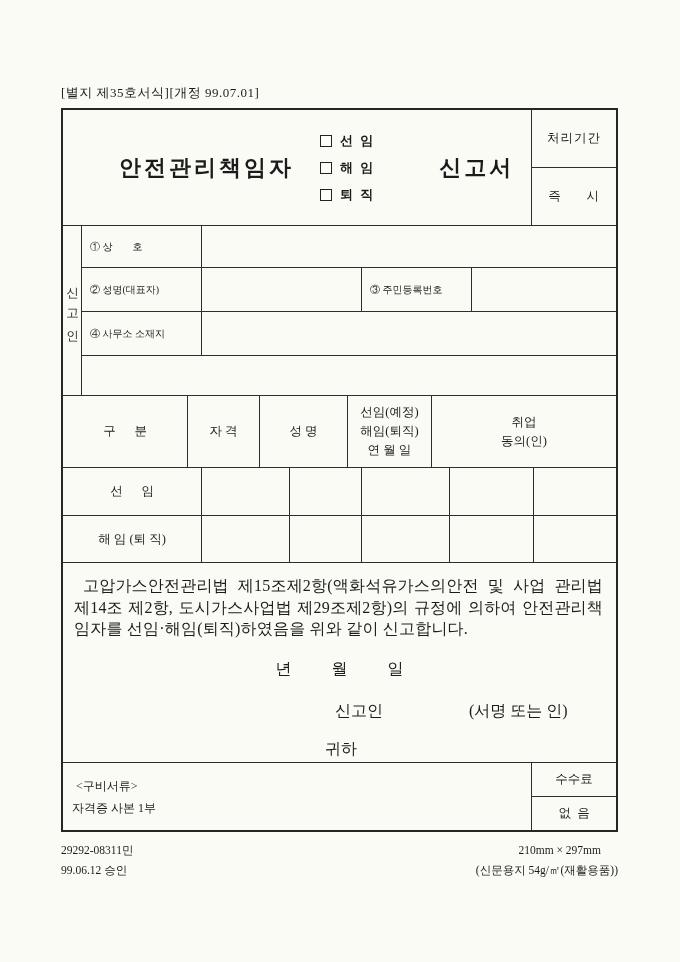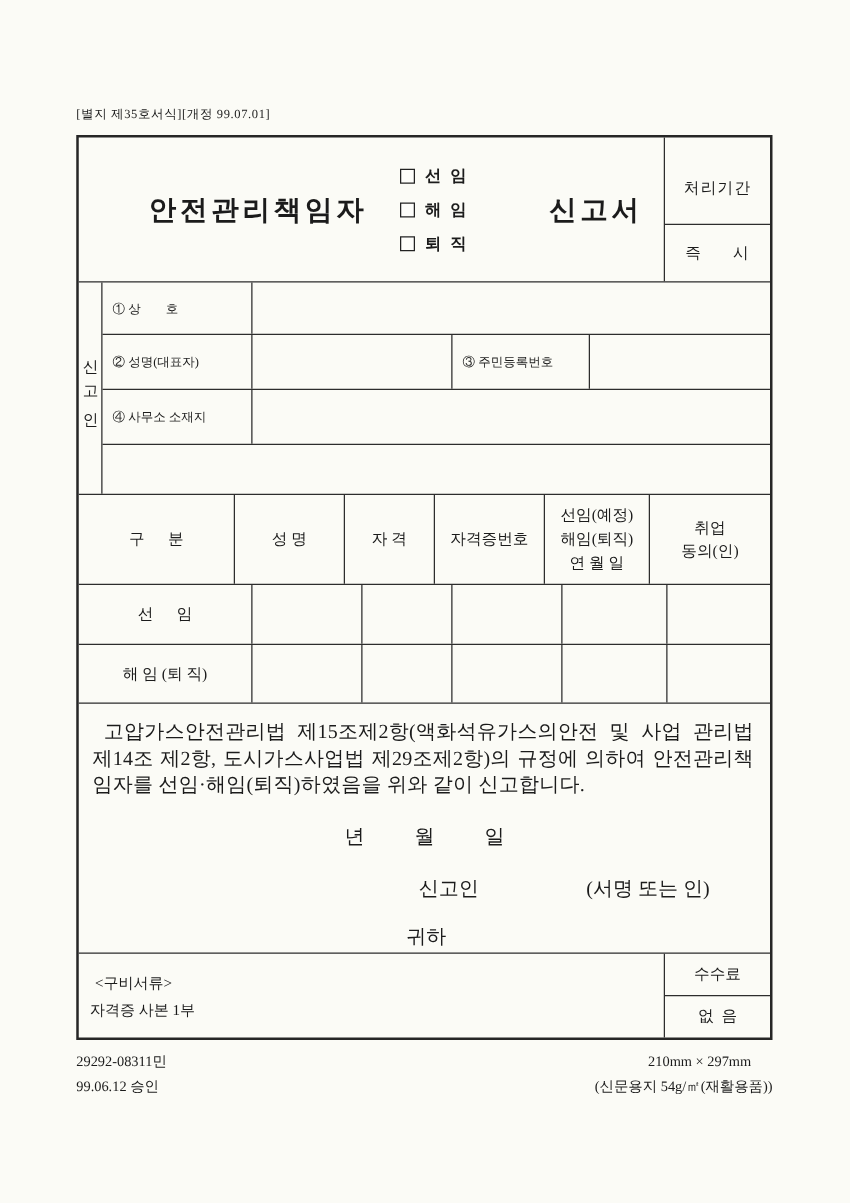--- a/index.html
+++ b/index.html
@@ -1,19 +1,19 @@
 <!DOCTYPE html>
 <html><head>
 <meta charset="utf-8">
 <style>
   * { margin:0; padding:0; box-sizing:border-box; }
   html,body { width:680px; height:962px; }
   body { background:#fbfbf6; font-family:"Liberation Serif","DejaVu Serif",serif; color:#1b1b1b; position:relative; overflow:hidden; }
 
-  .top-label { position:absolute; left:61px; top:84px; font-size:10px; letter-spacing:0.5px; }
+  .top-label { position:absolute; left:61px; top:84px; font-size:13px; letter-spacing:0.5px; }
 
   .form-table { position:absolute; left:61px; top:108px; width:557px; height:724px; border:2px solid #262626; display:flex; flex-direction:column; }
   .row { display:flex; min-height:0; }
   .vcol { flex:1; display:flex; flex-direction:column; min-width:0; }
   .cell { position:relative; min-width:0; }
   .br { border-right:1px solid #2d2d2d; }
   .bb { border-bottom:1px solid #2d2d2d; }
   .pre { white-space:pre; }
   .preline { white-space:pre-line; }
 
@@ -21,21 +21,21 @@
   .title-area { flex:1; display:flex; align-items:center; }
   .form-title { font-size:22px; font-weight:bold; letter-spacing:3px; }
   .t-left { margin-left:56px; }
   .t-right { margin-left:64px; }
   .checkbox-group { margin-left:26px; display:flex; flex-direction:column; gap:9px; }
   .checkbox-item { display:flex; align-items:center; cursor:pointer; }
   .checkbox { width:12px; height:12px; border:1.5px solid #222; margin-right:8px; background:#fdfdfa; flex:none; }
   .cb-label { font-size:13px; letter-spacing:2px; font-weight:bold; }
   .proc-col { width:84px; display:flex; flex-direction:column; }
   .proc-cell { display:flex; align-items:center; justify-content:center; font-size:12.5px; letter-spacing:1px; }
-  .proc-label-cell { height:58px;margin-top:12px; }
+  .proc-label-cell { height:58px; }
   .proc-value-cell { flex:1;text-align:right; }
 
   
   .vert-label { width:19px; writing-mode:vertical-rl; text-orientation:upright; letter-spacing:9px; font-size:12.5px; display:flex; align-items:center; justify-content:center; }
   .label-cell { display:flex; align-items:center; padding-left:8px; font-size:10px; white-space:pre; }
 
   
   .hd { display:flex; align-items:center; justify-content:center; text-align:center; font-size:12.5px; line-height:19px; }
   .rowlab { display:flex; align-items:center; justify-content:center; font-size:12.5px; white-space:pre; }
 
@@ -112,23 +112,22 @@
           <div class="cell" style="flex:1"></div>
         </div>
         <div class="row" style="flex:1">
           <div class="cell" style="flex:1"></div>
         </div>
       </div>
     </div>
 
     <div class="row bb" style="height:72px">
       <div class="cell br hd pre" style="width:125px">구      분</div>
+      <div class="cell br hd" style="width:72px">자 격</div>
       <div class="cell br hd" style="width:88px">성 명</div>
-      <div class="cell br hd" style="width:72px">자 격</div>
-      <div class="cell br hd" style="width:88px">자격증번호</div>
       <div class="cell br hd preline" style="width:84px">선임(예정)
 해임(퇴직)
 연 월 일</div>
       <div class="cell hd preline" style="flex:1">취업
 동의(인)</div>
     </div>
 
     <div class="row bb" style="height:48px">
       <div class="cell br rowlab" style="width:139px">선      임</div>
       <div class="cell br" style="width:88px"></div>

